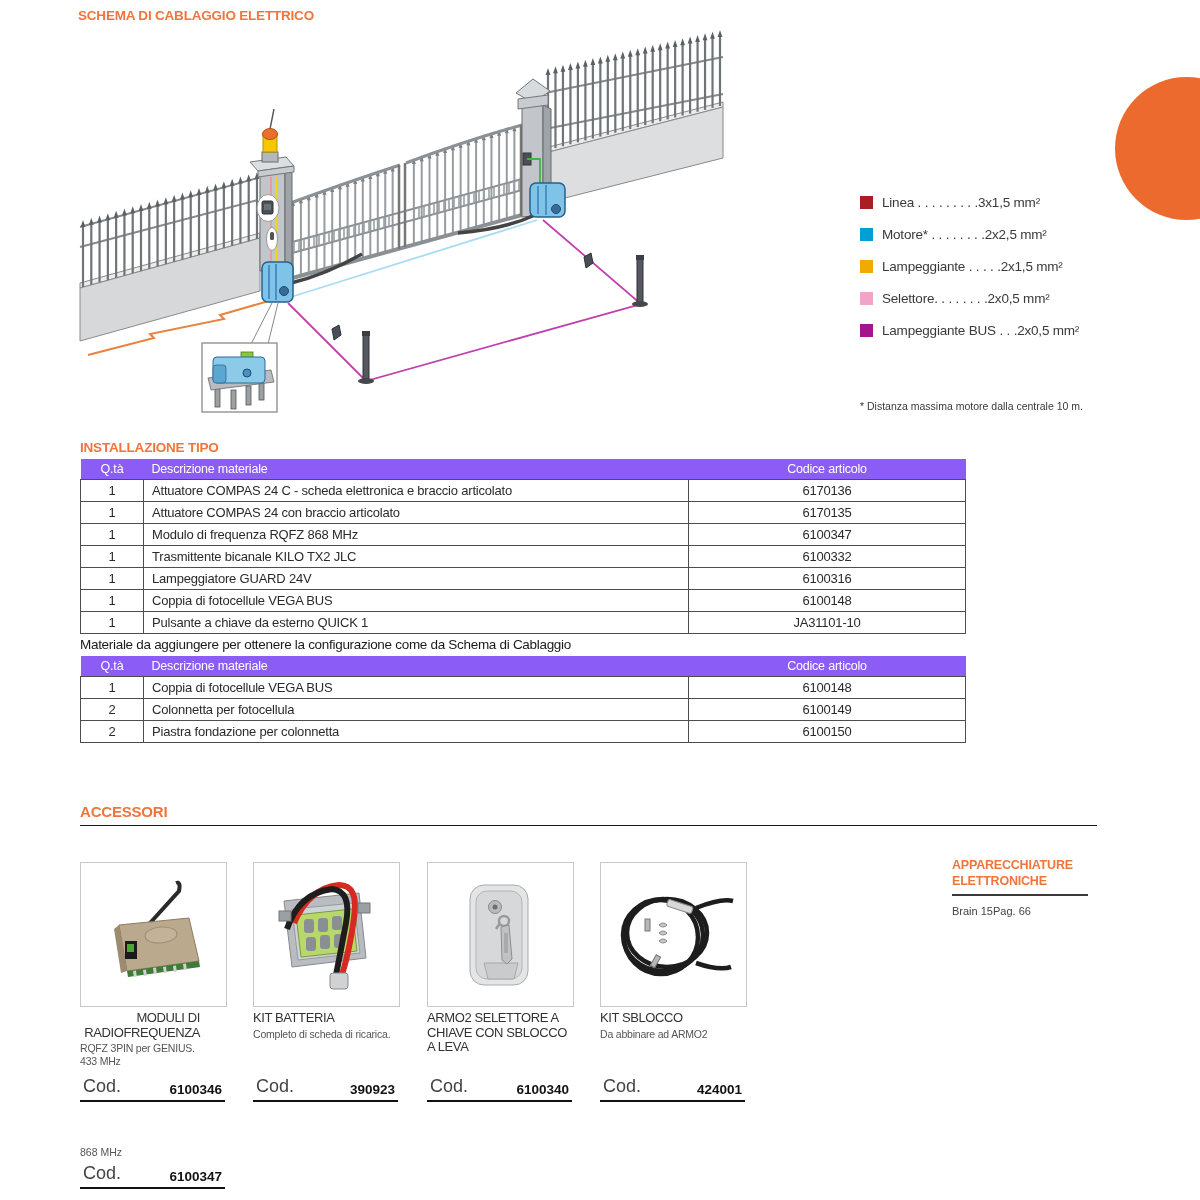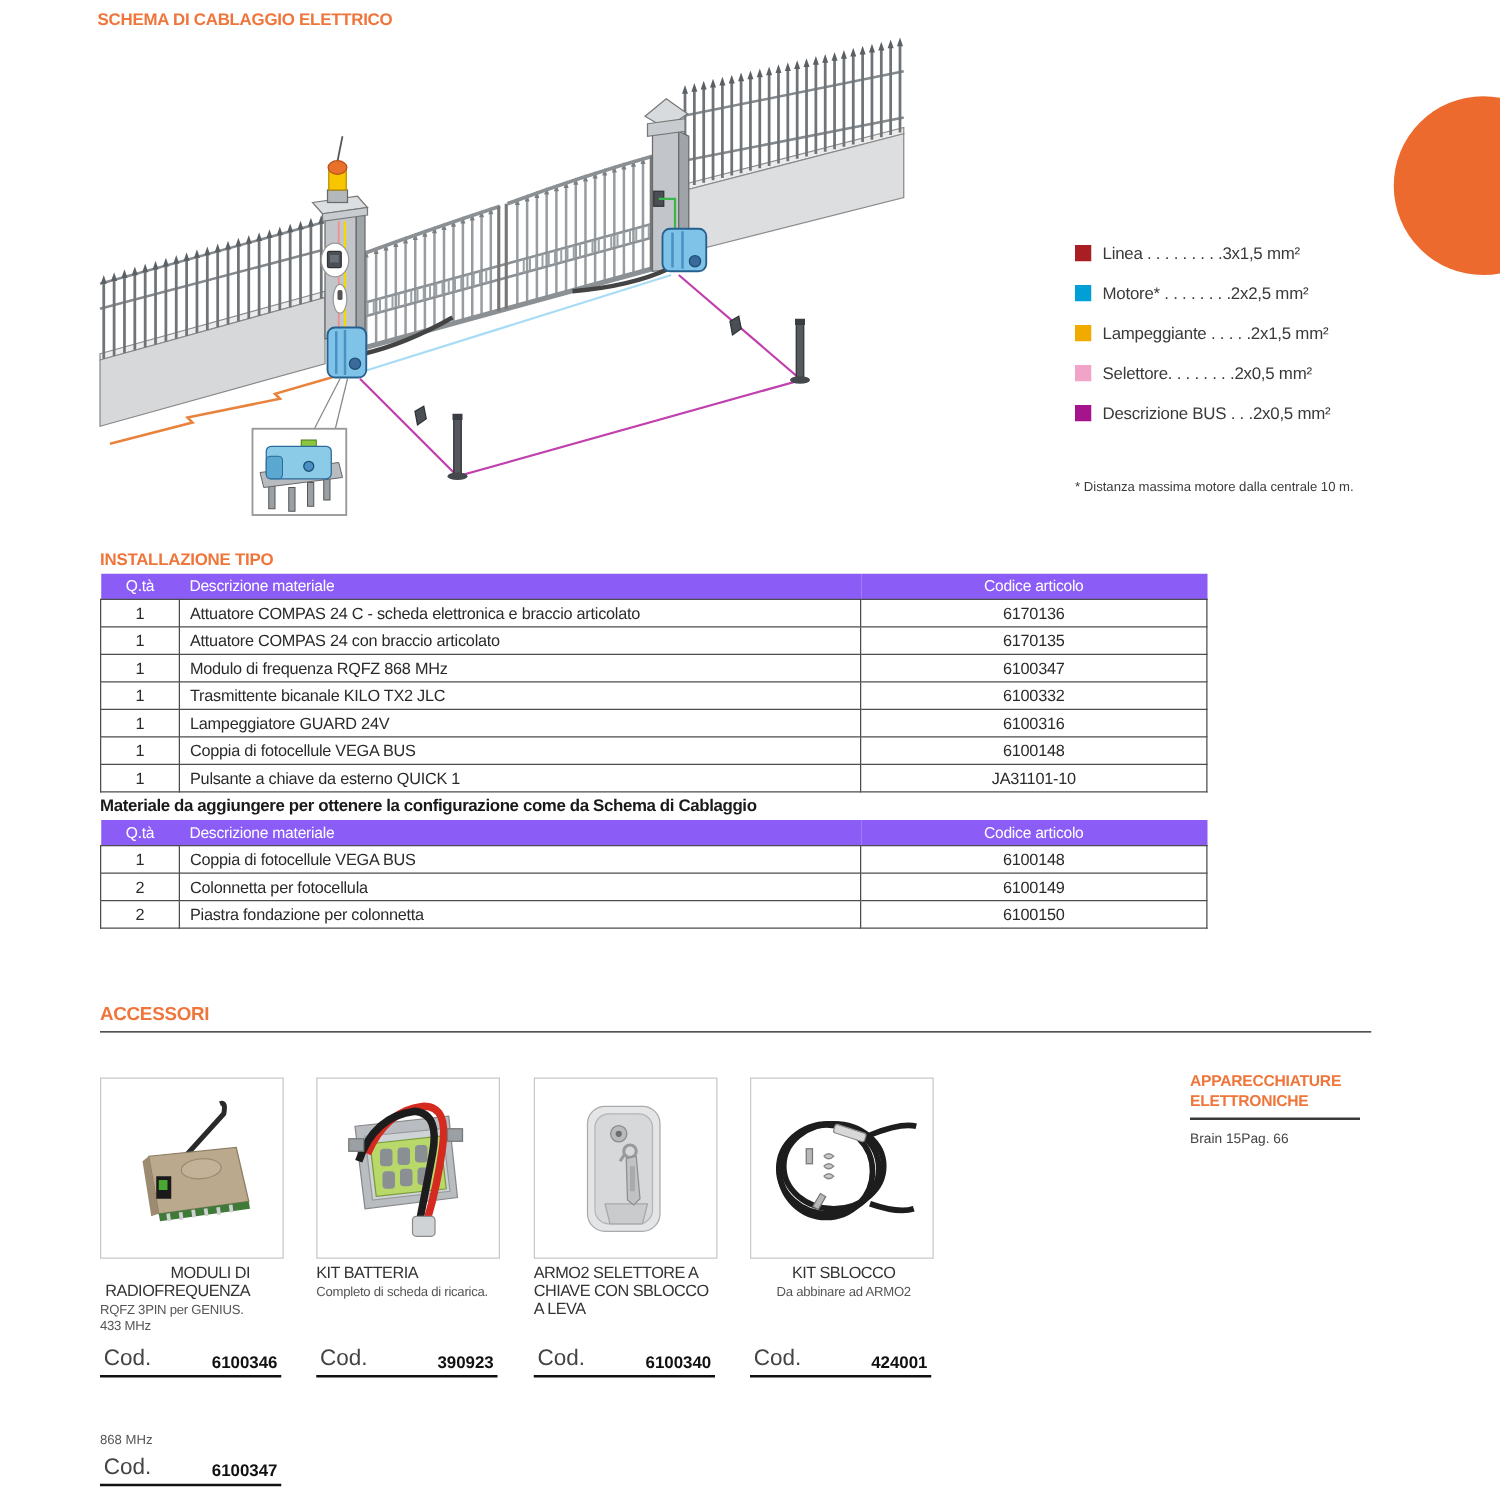--- a/index.html
+++ b/index.html
@@ -1,27 +1,27 @@
 <!DOCTYPE html>
 <html><head>
 <meta charset="utf-8">
 <style>
   html,body{margin:0;padding:0;background:#ffffff;}
   #page{position:relative;width:1200px;height:1200px;background:#fff;overflow:hidden;
         font-family:"Liberation Sans","DejaVu Sans",sans-serif;color:#3a3a3a;}
   .abs{position:absolute;}
   .sec-title{font-size:13.5px;font-weight:bold;color:#F0753B;letter-spacing:-0.2px;}
-  .black-caption{font-size:13.5px;font-weight:bold;color:#1a1a1a;letter-spacing:-0.3px;}
+  .black-caption{font-size:13.5px;font-weight:normal;color:#1a1a1a;letter-spacing:-0.3px;}
 
   
   #legend{left:860px;top:186px;width:230px;}
   .legend-row{display:flex;align-items:center;height:32px;}
   .legend-swatch{width:13px;height:13px;margin-right:9px;flex:0 0 13px;}
   .legend-text{font-size:13.5px;color:#3a3a3a;letter-spacing:-0.2px;white-space:nowrap;}
-  #legend-note{left:860px;top:384px;font-size:10.5px;color:#3a3a3a;}
+  #legend-note{left:860px;top:400px;font-size:10.5px;color:#3a3a3a;}
 
   
   .mat-wrap{width:885px;}
   table.mat-table{border-collapse:collapse;width:885px;table-layout:fixed;}
   table.mat-table th{background:#8b5cf6;color:#ffffff;font-weight:normal;font-size:12.5px;
       padding:3px 8px;text-align:left;letter-spacing:-0.2px;}
   table.mat-table th.c,table.mat-table td.c{text-align:center;}
   table.mat-table td{border:1px solid #4d4d4d;font-size:13px;color:#2a2a2a;
       padding:2px 8px;height:17px;letter-spacing:-0.2px;background:#fff;}
   table.mat-table .w-qty{width:63px;}
@@ -379,21 +379,21 @@
     <div class="legend-row">
       <span class="legend-swatch" style="background: rgb(240, 170, 0);"></span>
       <span class="legend-text"><span>Lampeggiante</span><span> .  .  .  . </span><span>.2x1,5 mm²</span></span>
     </div>
     <div class="legend-row">
       <span class="legend-swatch" style="background: rgb(242, 164, 200);"></span>
       <span class="legend-text"><span>Selettore.</span><span>  .  .  .  .  .  . </span><span>.2x0,5 mm²</span></span>
     </div>
     <div class="legend-row">
       <span class="legend-swatch" style="background: rgb(165, 20, 140);"></span>
-      <span class="legend-text"><span>Descrizione BUS</span><span> .  . </span><span>.2x0,5 mm²</span></span>
+      <span class="legend-text"><span>Lampeggiante BUS</span><span> .  . </span><span>.2x0,5 mm²</span></span>
     </div>
   </div>
   <div id="legend-note" class="abs">* Distanza massima motore dalla centrale 10 m.</div>
 
   <div class="abs sec-title" style="left:80px;top:440px;">INSTALLAZIONE TIPO</div>
   <div class="abs mat-wrap" style="left:80px;top:459px;">
       <table class="mat-table">
         <colgroup>
           <col class="w-qty">
           <col class="w-desc">
@@ -558,21 +558,21 @@
     <div class="prod-desc">RQFZ 3PIN per GENIUS.</div>
     <div class="prod-desc" style="margin-top:0;">433 MHz</div>
   </div>
   <div class="abs" style="left:253px;top:1011px;">
     <div class="prod-name">KIT BATTERIA</div>
     <div class="prod-desc">Completo di scheda di ricarica.</div>
   </div>
   <div class="abs" style="left:427px;top:1011px;">
     <div class="prod-name" style="width:140px;">ARMO2 SELETTORE A CHIAVE CON SBLOCCO A LEVA</div>
   </div>
-  <div class="abs" style="left:600px;top:1011px;text-align:center;">
+  <div class="abs" style="left:600px;top:1011px;">
     <div class="prod-name">KIT SBLOCCO</div>
     <div class="prod-desc">Da abbinare ad ARMO2</div>
   </div>
 
   <div class="abs cod-row" style="left:80px;top:1076px;">
     <span class="cod-label">Cod.</span>
     <span class="cod-value">6100346</span>
   </div>
   <div class="abs cod-row" style="left:253px;top:1076px;">
     <span class="cod-label">Cod.</span>

